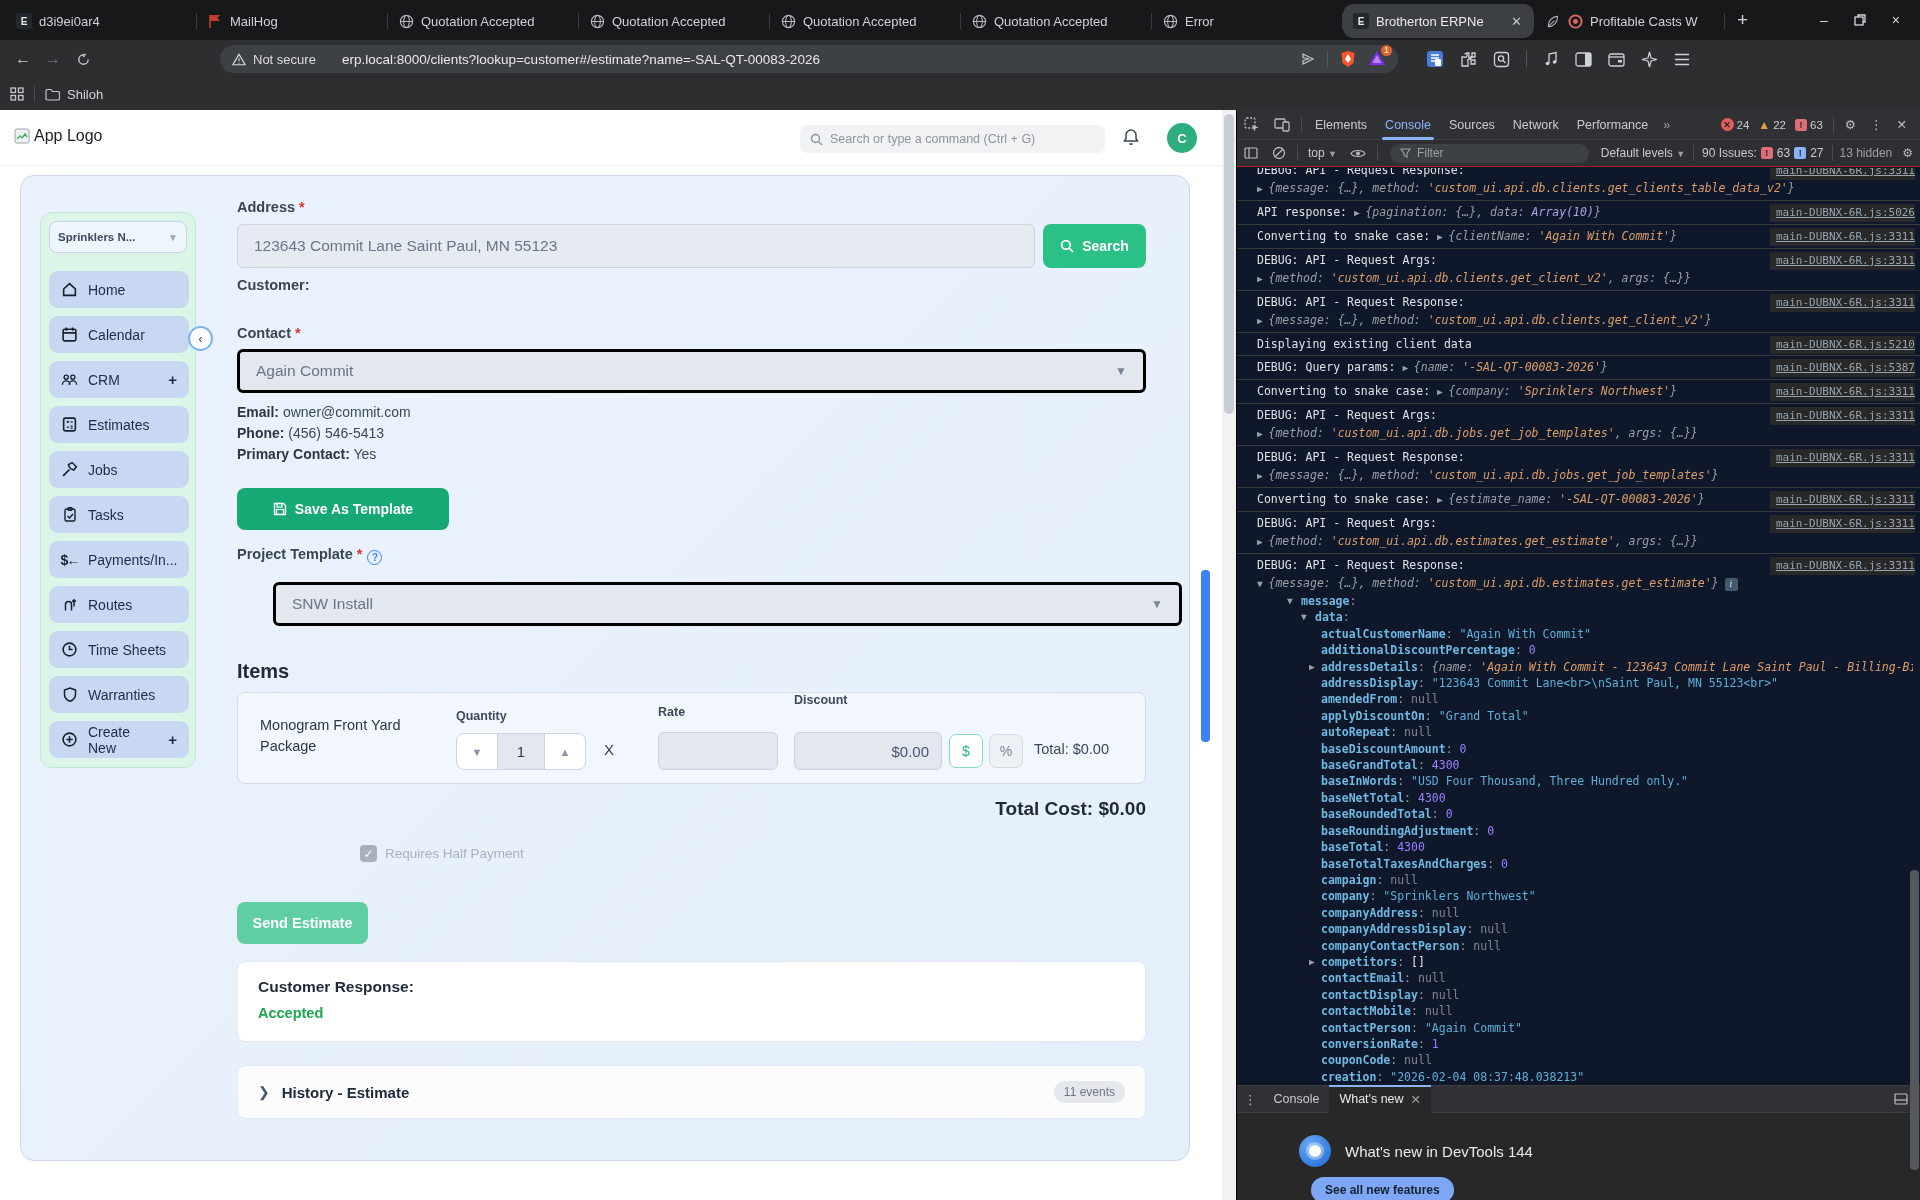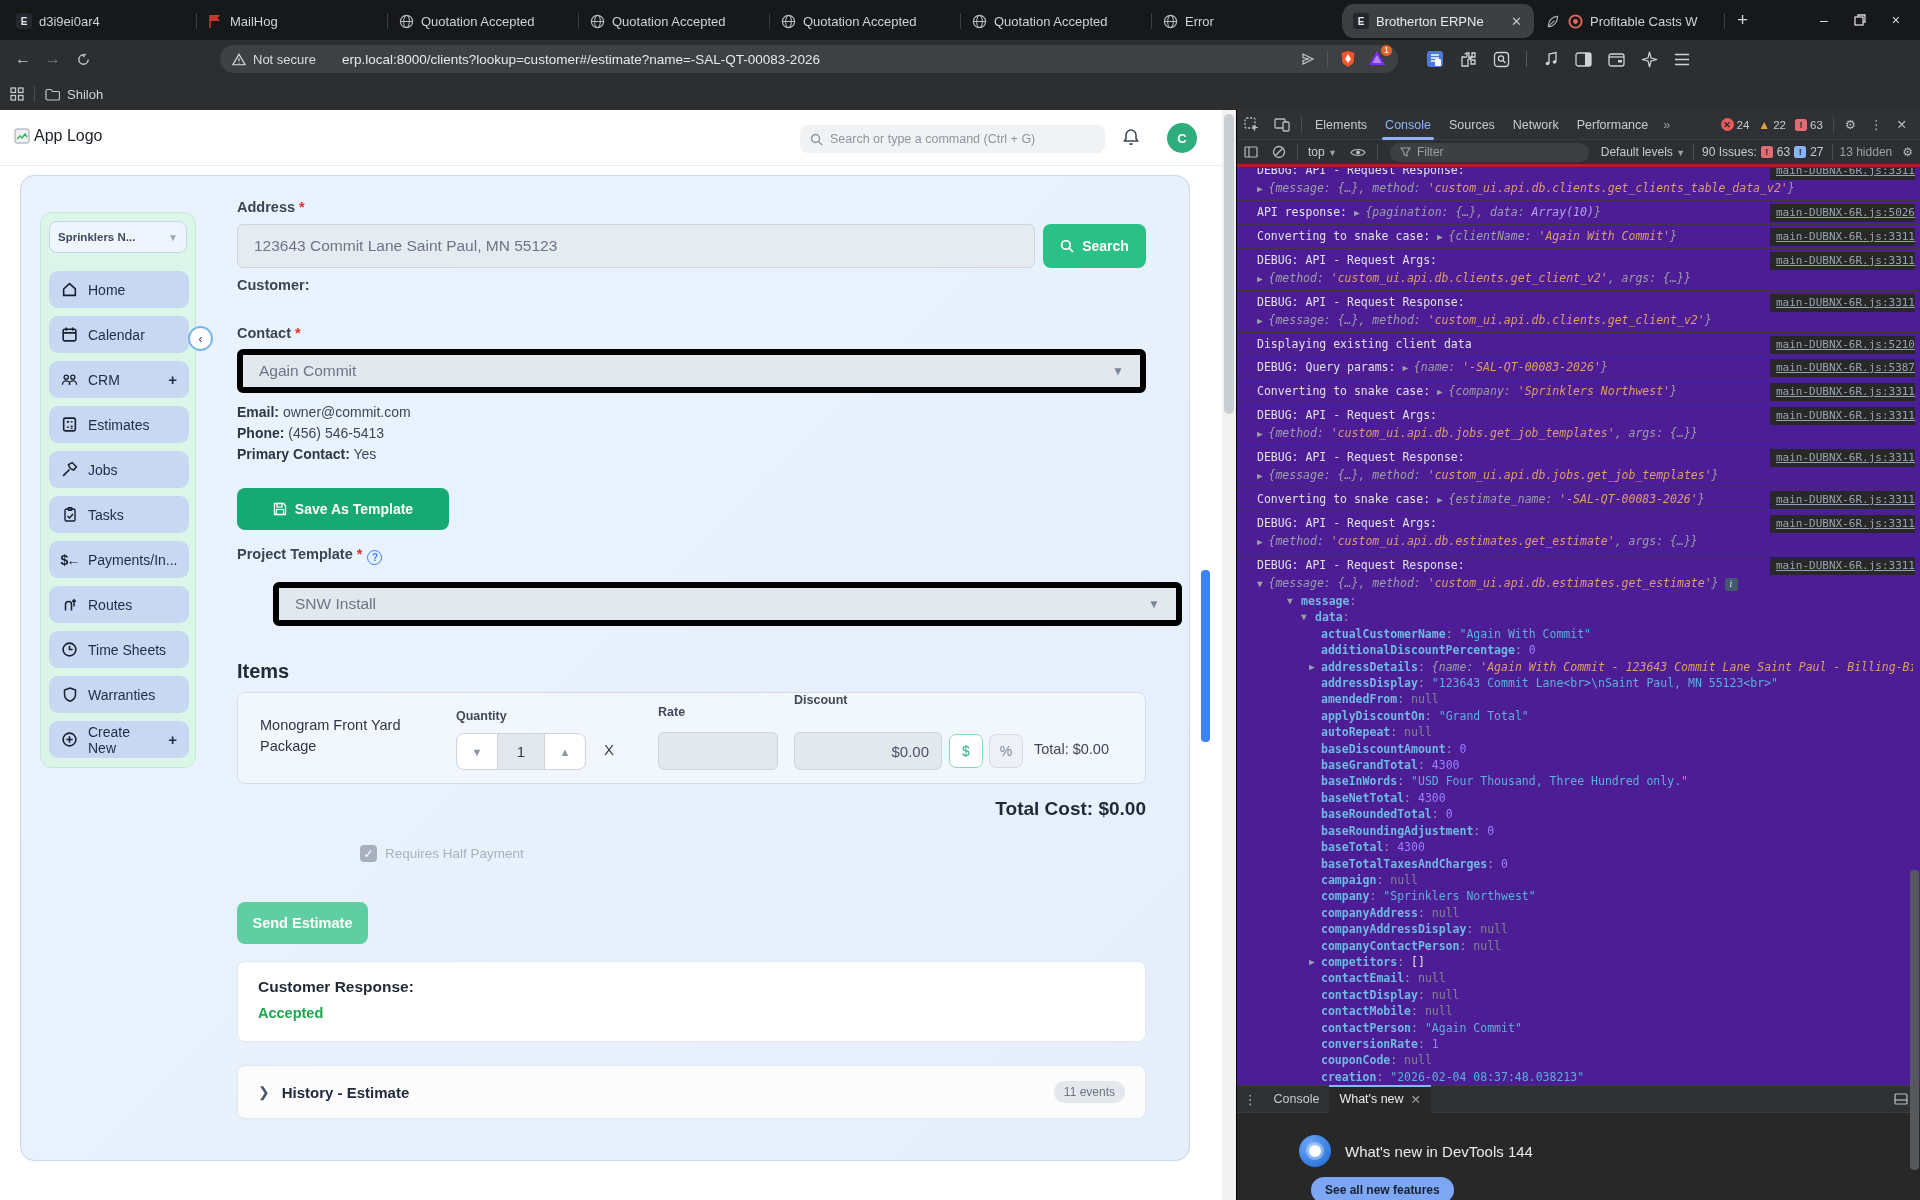--- a/index.html
+++ b/index.html
@@ -47,21 +47,21 @@
   .side-items { position:absolute; left:8px; top:58px; width:140px; display:flex; flex-direction:column; gap:8px; }
   .side-item { height:37px; background:#c9d8f2; border-radius:9px; display:flex; align-items:center; gap:10px; padding:0 12px; font-size:14px; font-weight:500; color:#1e2b45; }
   .side-item .plus { margin-left:auto; font-weight:bold; font-size:15px; }
   .side-item .sic { width:17px; height:17px; display:flex; align-items:center; justify-content:center; color:#17202e; font-weight:bold; }
 
   .form { position:absolute; left:237px; top:0; width:909px; }
   .flabel { position:absolute; font-size:14.5px; font-weight:600; color:#3b4554; }
   .req { color:#e03131; }
   .helpq { display:inline-block; width:15px; height:15px; border:1.5px solid #3b82f6; color:#3b82f6; border-radius:50%; font-size:10px; text-align:center; line-height:13px; margin-left:5px; vertical-align:-2px; font-weight:bold; }
   .finput { position:absolute; background:#e6ebf1; border:1px solid #ccd4de; border-radius:6px; color:#6b7587; font-size:15.5px; display:flex; align-items:center; padding:0 16px; }
-  .fselect { position:absolute; background:#e3e8ef; border:6px solid #000000; border-radius:6px; color:#6b7587; font-size:15.5px; display:flex; align-items:center; padding:0 16px; }
+  .fselect { position:absolute; background:#e3e8ef; border:3px solid #000000; border-radius:6px; color:#6b7587; font-size:15.5px; display:flex; align-items:center; padding:0 16px; }
   .fselect .chev { margin-left:auto; color:#7c8699; font-size:12px; }
   .btn-green { position:absolute; background:#17a974; color:#fff; border-radius:8px; display:flex; align-items:center; justify-content:center; gap:8px; font-size:14px; font-weight:600; }
   .btn-search { background:#2bc186; }
   .contactinfo { position:absolute; font-size:14px; color:#3d4756; }
   .contactinfo b { color:#2c3644; }
   .items-title { position:absolute; font-size:20px; font-weight:bold; color:#202b3c; }
   .item-card { position:absolute; left:0; top:582px; width:909px; height:92px; background:rgba(255,255,255,0.45); border:1px solid #d4dde8; border-radius:8px; }
   .item-name { position:absolute; left:22px; top:22px; width:160px; font-size:14.5px; color:#2c3646; line-height:21px; }
   .small-lab { position:absolute; font-size:12.5px; font-weight:600; color:#3f4a5a; }
   .stepper { position:absolute; left:218px; top:40px; width:130px; height:37px; border:1px solid #ccd4de; border-radius:8px; display:flex; overflow:hidden; background:#fff; }
@@ -82,33 +82,33 @@
   .resp-value { margin-top:9px; font-size:14.5px; font-weight:bold; color:#1da84e; }
   .histcard { position:absolute; left:0; top:955px; width:909px; height:54px; background:#fcfcfd; border:1px solid #e3e8ef; border-radius:8px; display:flex; align-items:center; padding:0 20px; }
   .hist-chev { color:#49536b; font-size:14px; margin-right:12px; }
   .hist-label { font-size:15px; font-weight:bold; color:#212b3b; }
   .hist-badge { margin-left:auto; background:#e4e7ec; color:#6d7686; border-radius:12px; font-size:12px; padding:4px 10px; }
   .page-scroll { position:absolute; left:1222px; top:0; width:14px; height:1090px; background:#f2f2f2; }
   .page-scroll .thumb { position:absolute; left:2px; top:4px; width:10px; height:300px; background:#c9ced4; border-radius:5px; }
   .blue-ind { position:absolute; left:1201px; top:460px; width:9px; height:172px; background:#3b82f6; border-radius:4px; }
 
   
-  .devtools { position:absolute; left:1236px; top:110px; width:684px; height:1090px; background:#4c1d95; border-left:1px solid #000; color:#dfe1e6; }
+  .devtools { position:absolute; left:1236px; top:110px; width:684px; height:1090px; background:#0f172a; border-left:1px solid #000; color:#dfe1e6; }
   .dt-bar { height:30px; background:#303134; border-bottom:1px solid #3c3d40; display:flex; align-items:center; font-size:12.5px; color:#c7cbd1; }
   .dt-ico { padding:0 7px; color:#b8bcc2; display:flex; align-items:center; }
   .dt-vsep { width:1px; height:16px; background:#4a4c50; margin:0 4px; }
   .dt-tab { padding:0 9px; height:30px; display:flex; align-items:center; position:relative; white-space:nowrap; }
   .dt-tab.active { color:#8ab4f8; }
   .dt-tab.active::after { content:""; position:absolute; left:6px; right:6px; bottom:0; height:2.5px; background:#8ab4f8; border-radius:2px; }
   .badge { display:flex; align-items:center; gap:3px; margin-left:9px; font-size:11.5px; }
   .b-err { width:13px; height:13px; border-radius:50%; background:#e55c5c; color:#282828; font-size:9px; display:flex; align-items:center; justify-content:center; font-weight:bold; }
   .b-warn { color:#e8a03c; font-size:12px; }
   .b-iss { width:12px; height:12px; border-radius:2.5px; background:#e06c75; color:#282828; font-size:9px; display:flex; align-items:center; justify-content:center; font-weight:bold; }
   .b-iss.blue { background:#8ab4f8; }
-  .dt-toolbar { height:27px; background:#2e2f32; border-bottom:3px solid #b91c1c; display:flex; align-items:center; font-size:12px; color:#c7cbd1; }
+  .dt-toolbar { height:27px; background:#2e2f32; border-bottom:1px solid #b91c1c; display:flex; align-items:center; font-size:12px; color:#c7cbd1; }
   .filterpill { flex:1; height:19px; margin:0 8px; background:#3c4043; border-radius:10px; display:flex; align-items:center; gap:6px; padding:0 10px; color:#9aa0a6; max-width:205px; }
   .dim-t { color:#9aa0a6; }
   .dt-logs { position:absolute; top:58px; left:0; width:684px; height:917px; overflow:hidden; }
   .dt-entry { position:relative; border-top:1px solid #3a3a3c; padding:2px 8px 2px 20px; font-family:"DejaVu Sans Mono",monospace; font-size:11.5px; line-height:18px; white-space:nowrap; overflow:hidden; }
   .dt-logs .dt-entry:first-child { border-top:none; margin-top:-9px; }
   .dt-link { position:absolute; right:6px; top:3px; color:#97a4b0; text-decoration:underline; font-size:11px; background:#282828; padding-left:6px; }
   .sc { color:#9aa0a6; font-size:9.5px; }
   .sd { color:#9aa0a6; font-style:italic; }
   .sps { color:#dd9e69; font-style:italic; }
   .spa { color:#b3a1ea; font-style:italic; }

